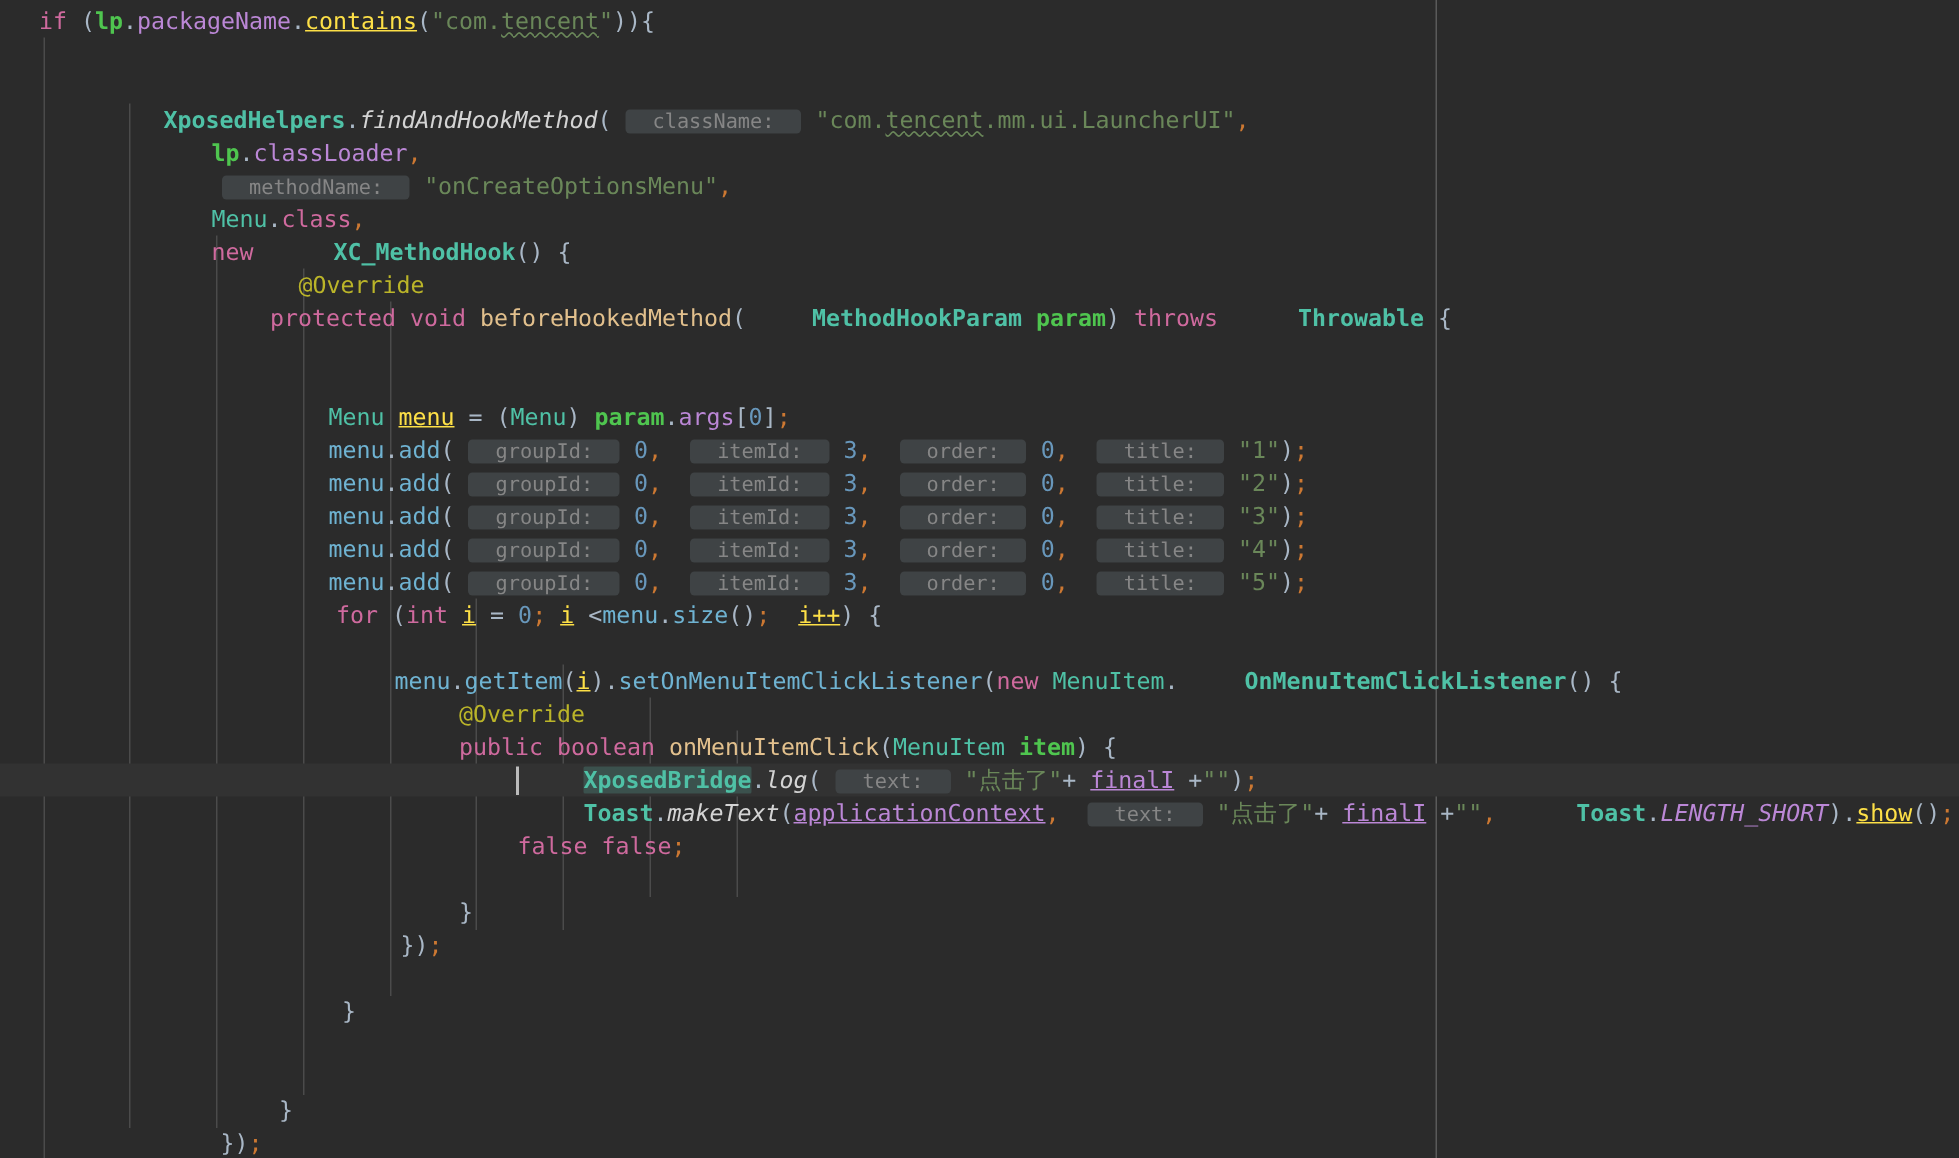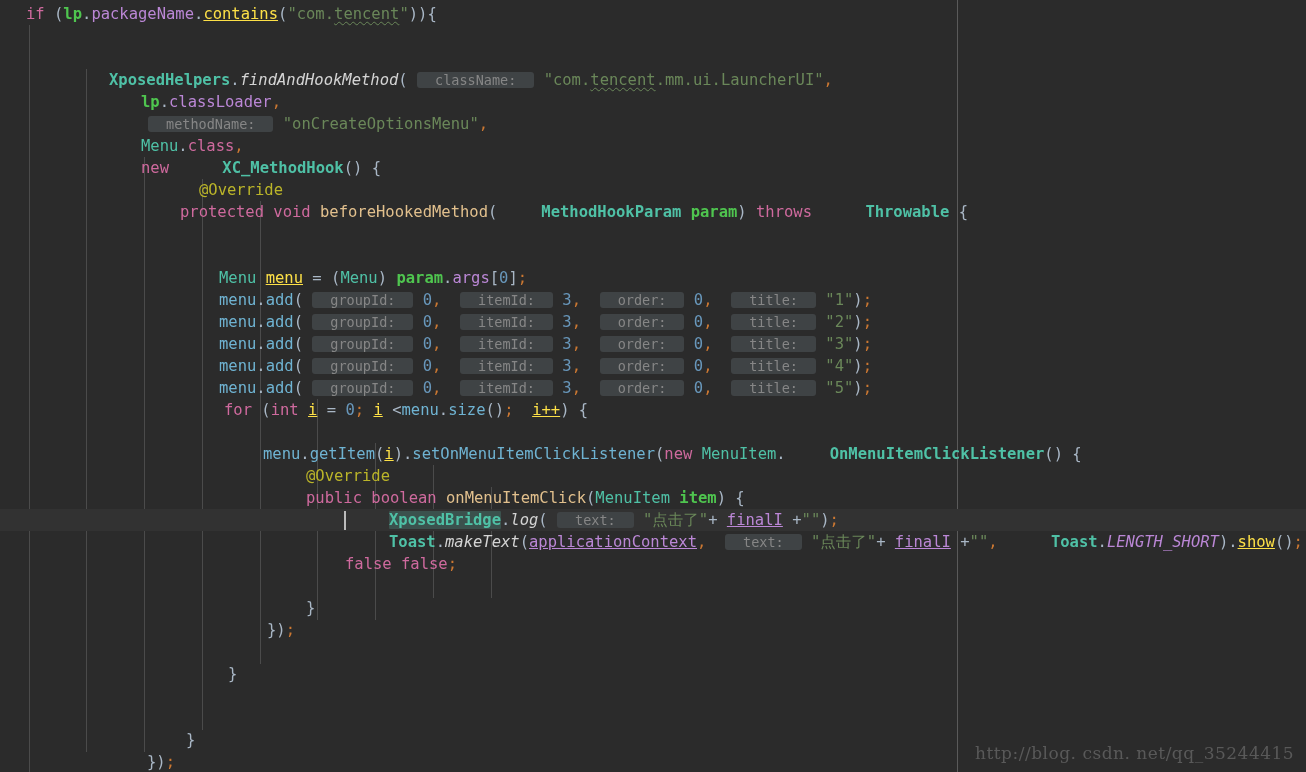--- a/index.html
+++ b/index.html
@@ -196,15 +196,14 @@
     <div class="line" style="top:619px; left:267px;"><span class="punc">})</span><span class="semi">;</span></div>
 
     <div class="line" style="top:663px; left:228px;"><span class="punc">}</span></div>
 
     <div class="line" style="top:729px; left:186px;"><span class="punc">}</span></div>
 
     <div class="line" style="top:751px; left:147px;"><span class="punc">})</span><span class="semi">;</span></div>
 
   </div>
 
-  <div id="watermark" style="left: 975px; top: 742px; color: rgb(89, 89, 89);">http://blog. csdn. net/qq_35244415</div>
 
 </div>
 
 </body></html>

